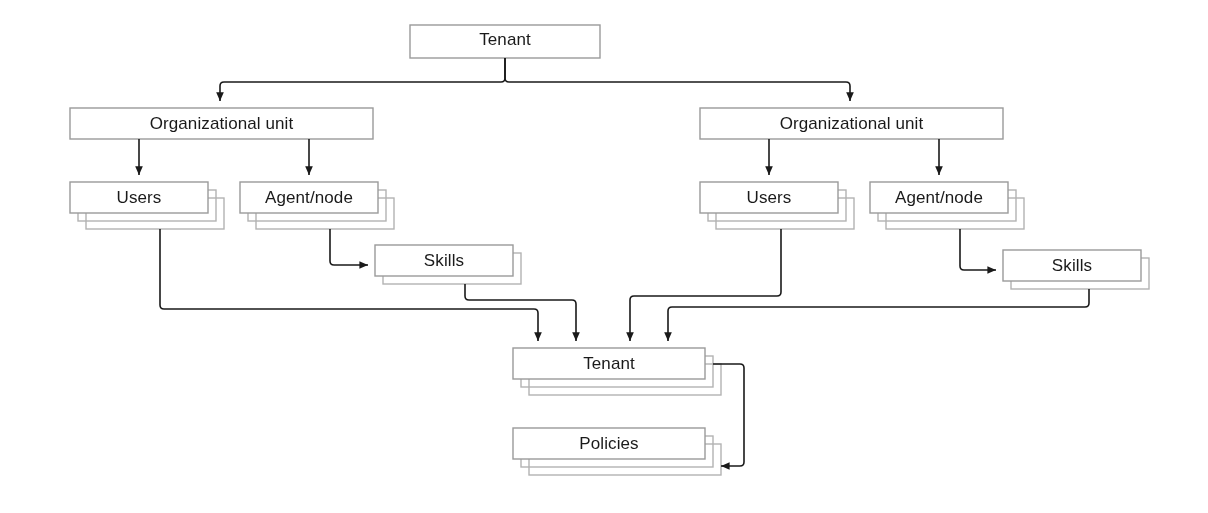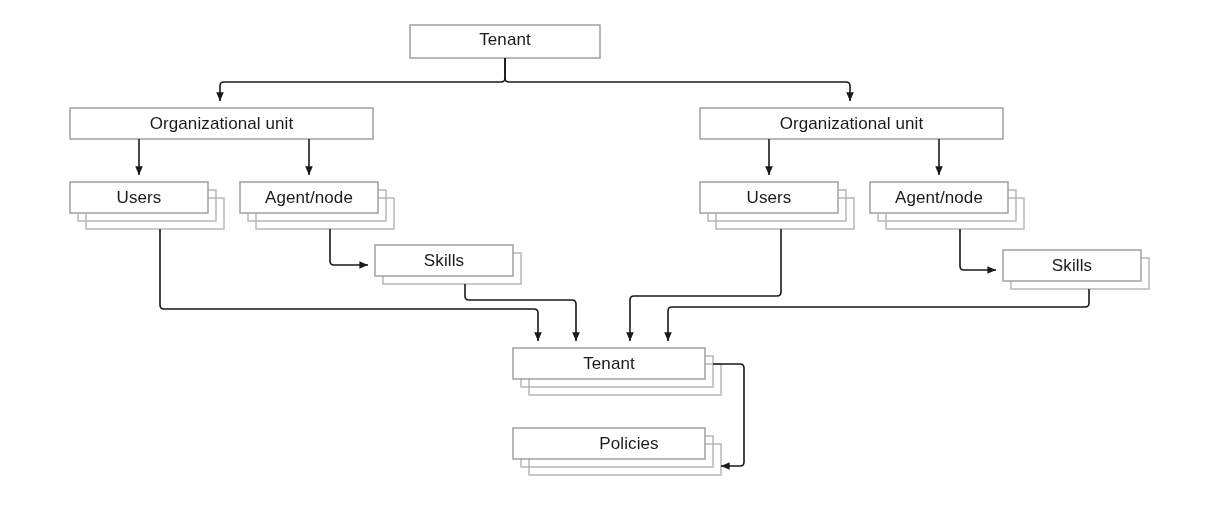--- a/index.html
+++ b/index.html
@@ -87,15 +87,15 @@
   <div class="lbl" style="left:410px;top:25px;width:190px;height:29px;">Tenant</div>
   <div class="lbl" style="left:70px;top:108px;width:303px;height:31px;">Organizational unit</div>
   <div class="lbl" style="left:700px;top:108px;width:303px;height:31px;">Organizational unit</div>
   <div class="lbl" style="left:70px;top:182px;width:138px;height:31px;">Users</div>
   <div class="lbl" style="left:240px;top:182px;width:138px;height:31px;">Agent/node</div>
   <div class="lbl" style="left:700px;top:182px;width:138px;height:31px;">Users</div>
   <div class="lbl" style="left:870px;top:182px;width:138px;height:31px;">Agent/node</div>
   <div class="lbl" style="left:375px;top:245px;width:138px;height:31px;">Skills</div>
   <div class="lbl" style="left:1003px;top:250px;width:138px;height:31px;">Skills</div>
   <div class="lbl" style="left:513px;top:348px;width:192px;height:31px;">Tenant</div>
-  <div class="lbl" style="left:513px;top:428px;width:232px;height:31px;">Policies</div>
+  <div class="lbl" style="left:513px;top:428px;width:192px;height:31px;">Policies</div>
 
 </div>
 
 </body></html>

